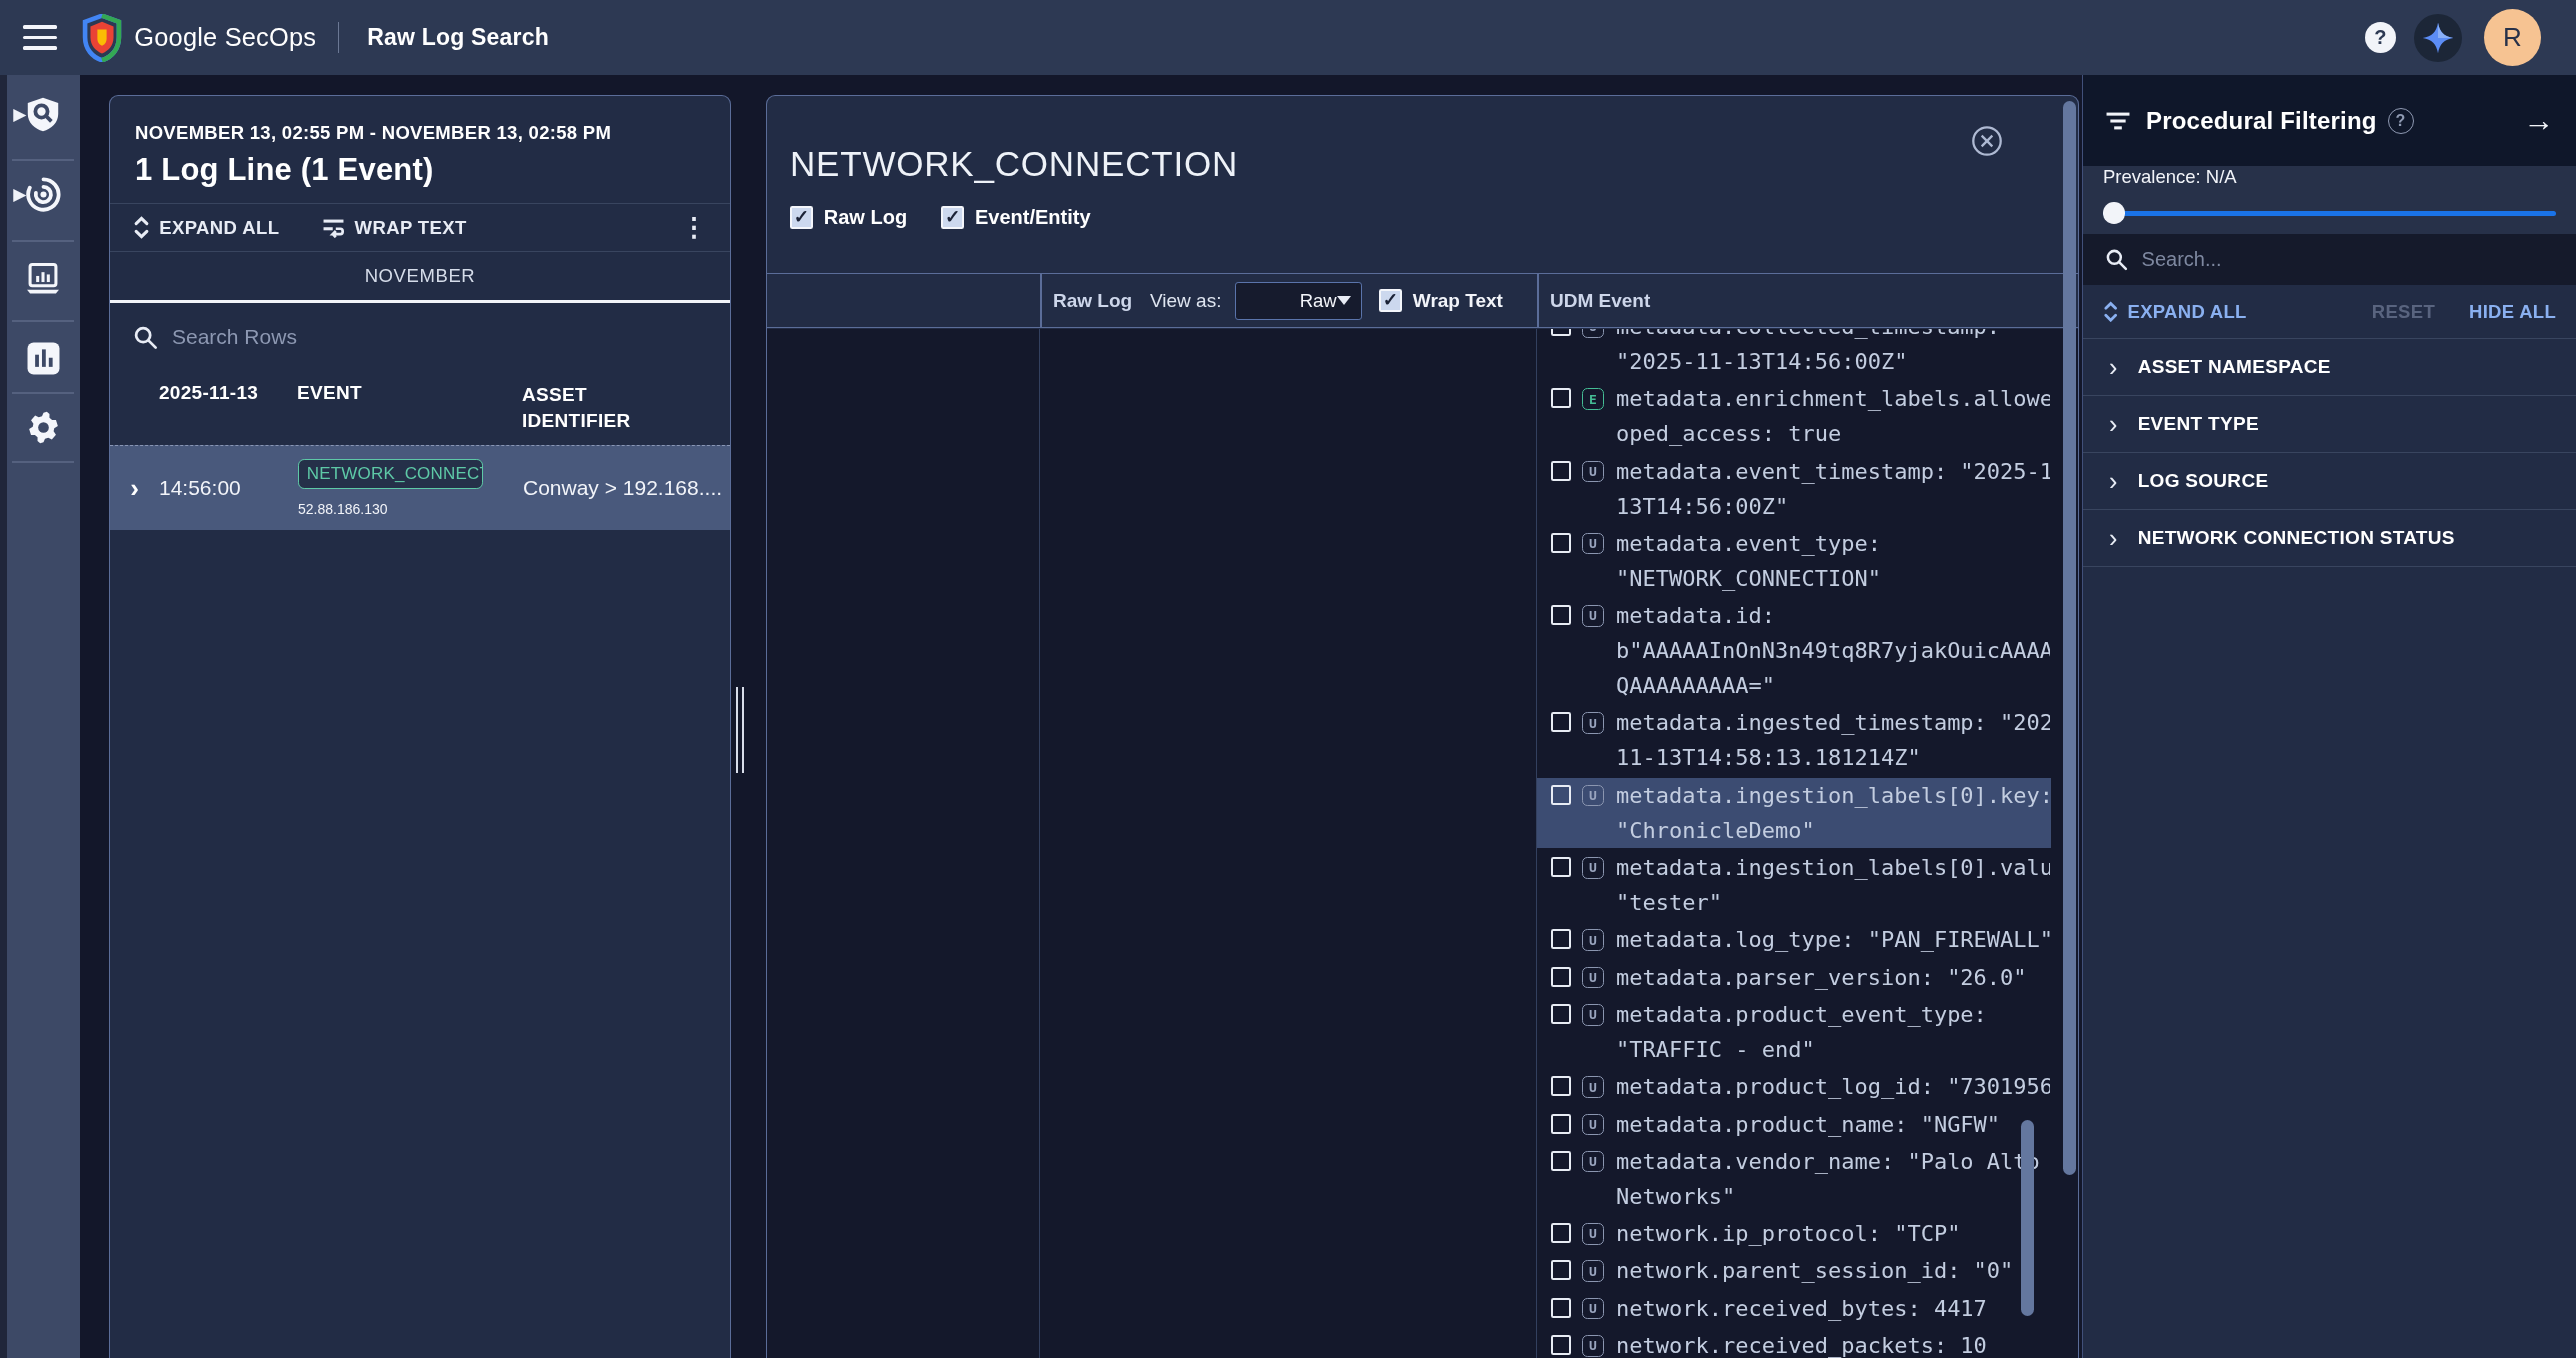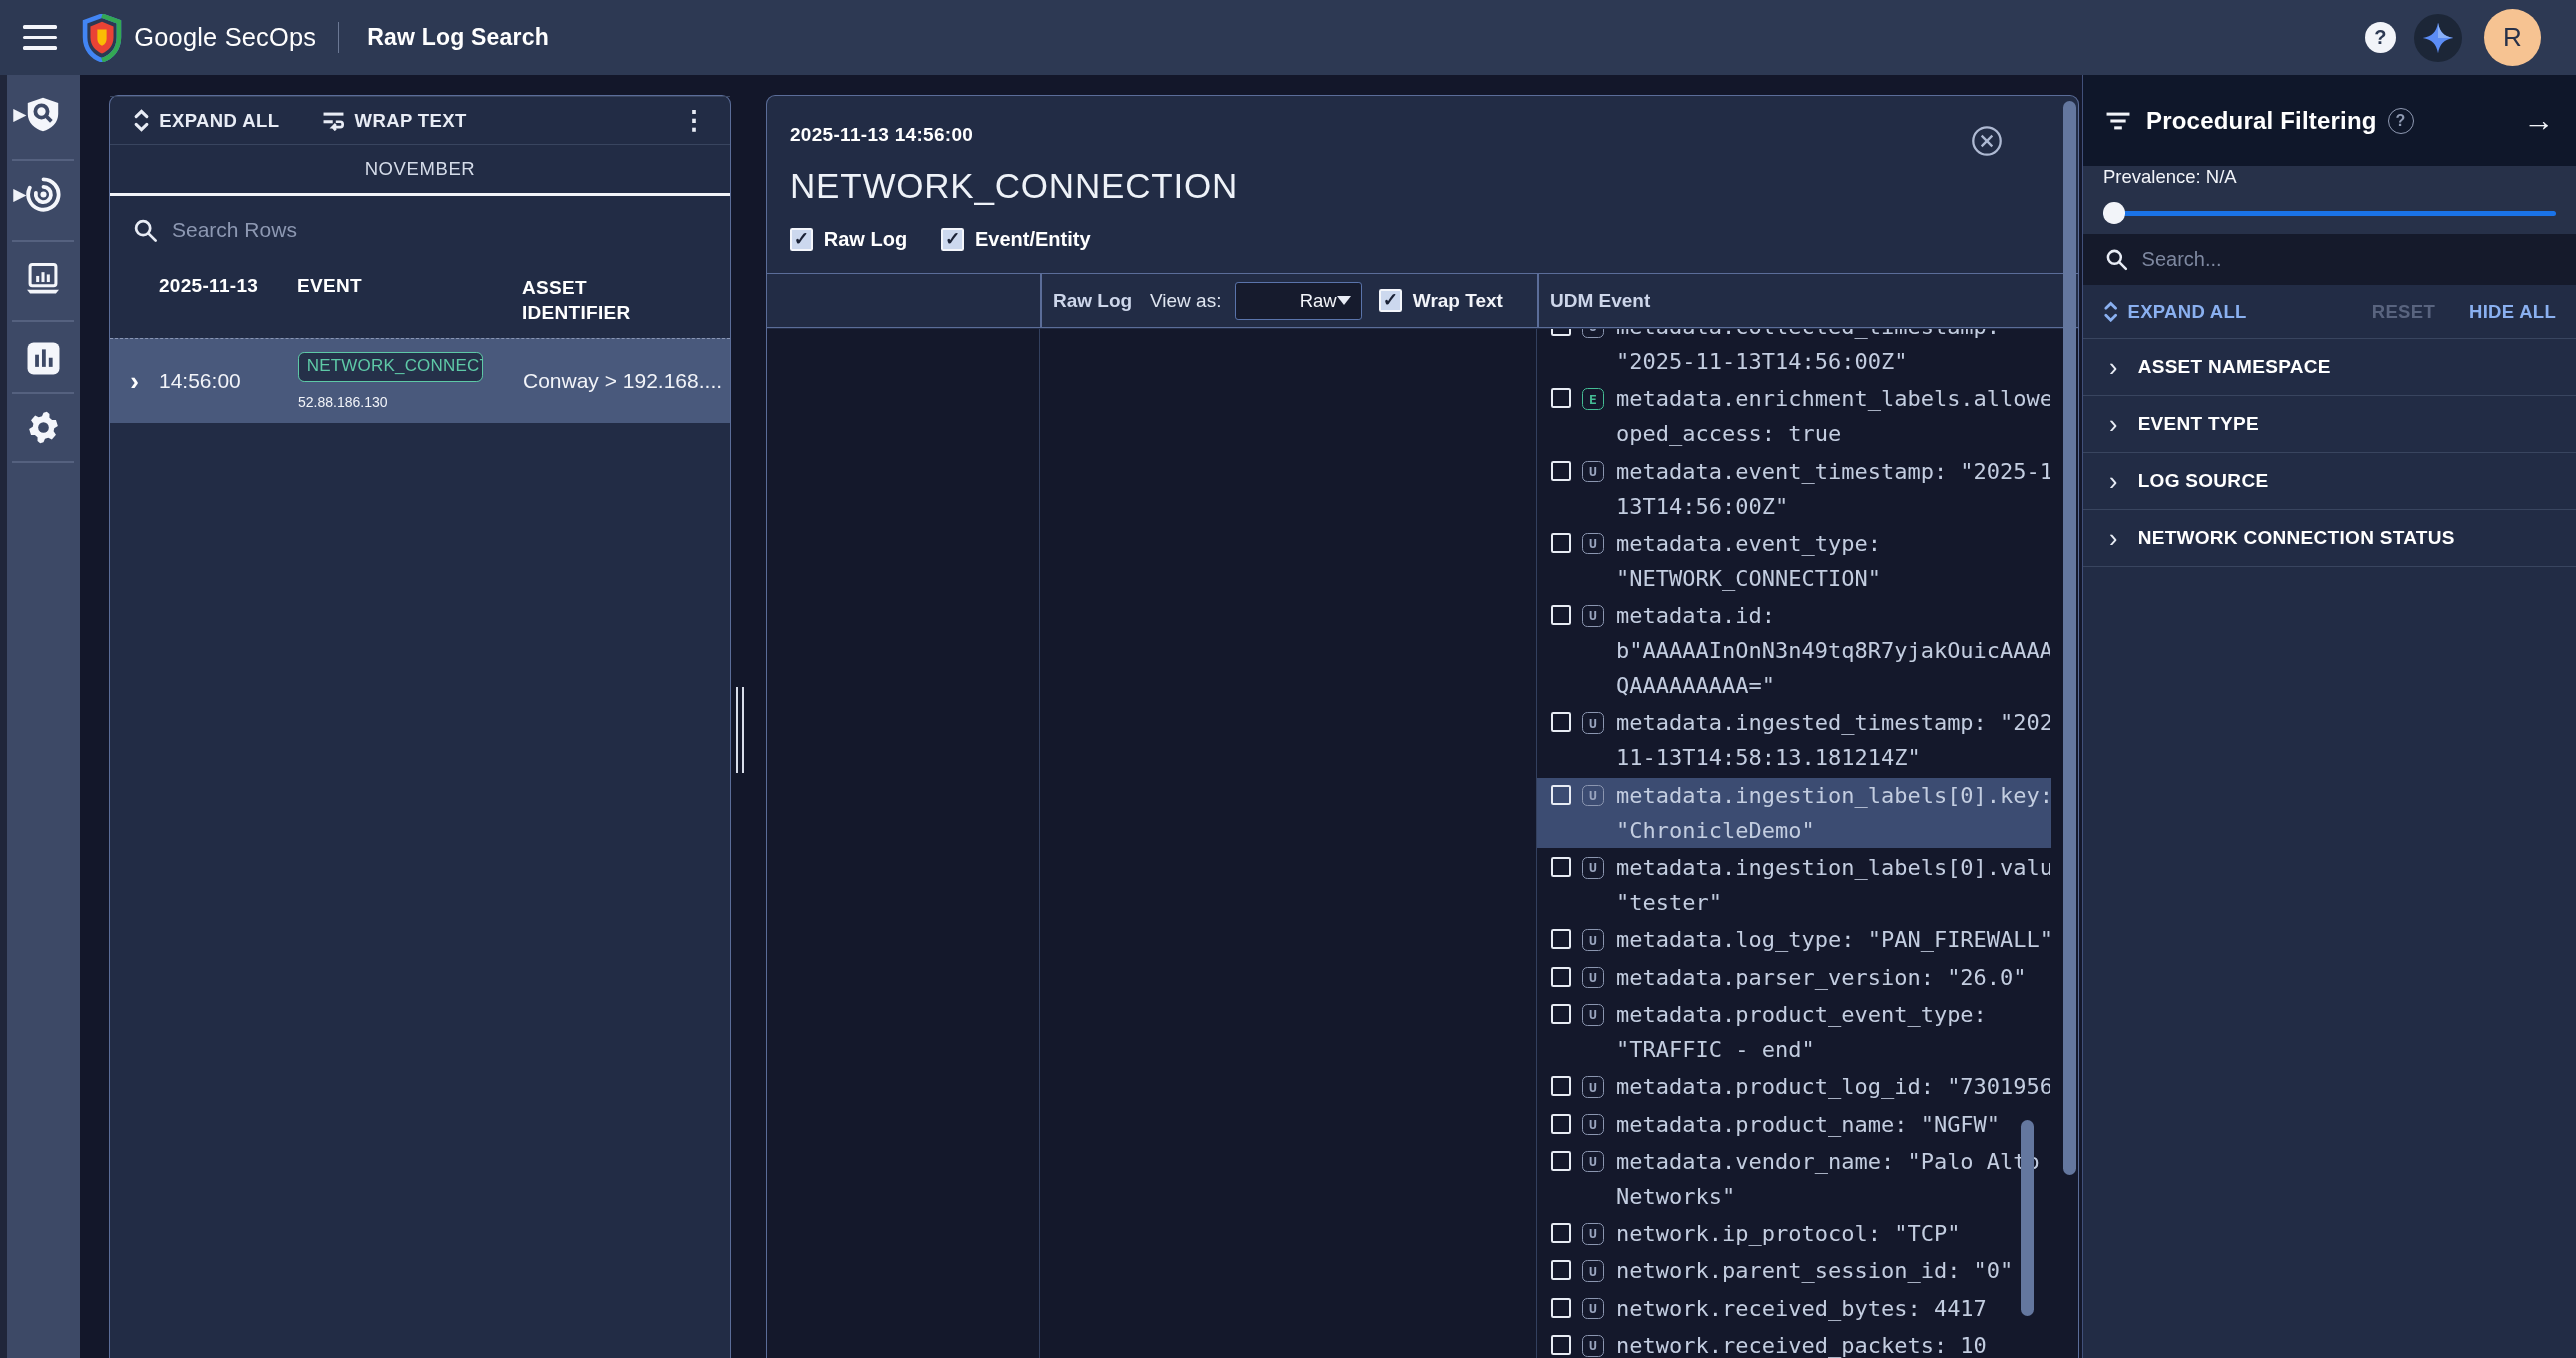--- a/index.html
+++ b/index.html
@@ -188,20 +188,24 @@
     <div class="rail-item" style="top:335px;height:35px;">
       <svg width="35" height="35" viewBox="0 0 46 46">
         <path d="M23 2 l4 2 1 5 4 2 5-1 4 7-4 4 0 4 4 4-4 7-5-1-4 2-1 5-4 2-4-2-1-5-4-2-5 1-4-7 4-4 0-4-4-4 4-7 5 1 4-2 1-5Z" fill="#f4f6fb" transform="rotate(12 23 23)"></path>
         <circle cx="23" cy="23" r="7" fill="#3d4966"></circle>
       </svg>
     </div>
     <div class="rail-divider" style="top:386px;"></div>
   </div>
 
   <div id="left-panel" class="panel">
+    <div class="lp-header">
+      <div class="lp-range">NOVEMBER 13, 02:55 PM - NOVEMBER 13, 02:58 PM</div>
+      <div class="lp-summary">1 Log Line (1 Event)</div>
+    </div>
     <div class="lp-toolbar">
       <div class="lp-tool">
         <svg width="17" height="23" viewBox="0 0 22 30">
           <path d="M4 10 L11 3 L18 10" fill="none" stroke="#e8ecf5" stroke-width="4" stroke-linecap="round"></path>
           <path d="M4 20 L11 27 L18 20" fill="none" stroke="#e8ecf5" stroke-width="4" stroke-linecap="round"></path>
         </svg>
         <span>EXPAND ALL</span>
       </div>
       <div class="lp-tool">
         <svg width="23" height="20" viewBox="0 0 30 26">
@@ -240,21 +244,20 @@
     </div>
   </div>
 
   <div id="gutter-handle">
       <i></i>
       <i></i>
     </div>
 
   <div id="detail-panel" class="panel">
     <div class="dp-header">
-      <div class="dp-timestamp">2025-11-13 14:56:00</div>
       <div class="dp-title">NETWORK_CONNECTION</div>
       <div class="dp-checks">
         <div class="chk">
           <span class="cbx">✓</span>
           <span>Raw Log</span>
         </div>
         <div class="chk">
           <span class="cbx">✓</span>
           <span>Event/Entity</span>
         </div>

